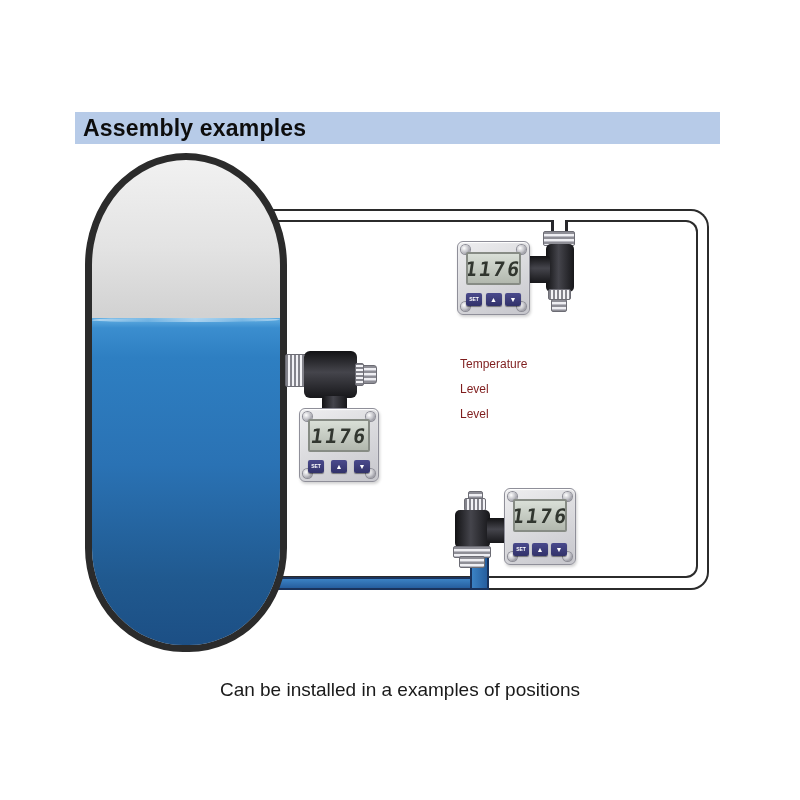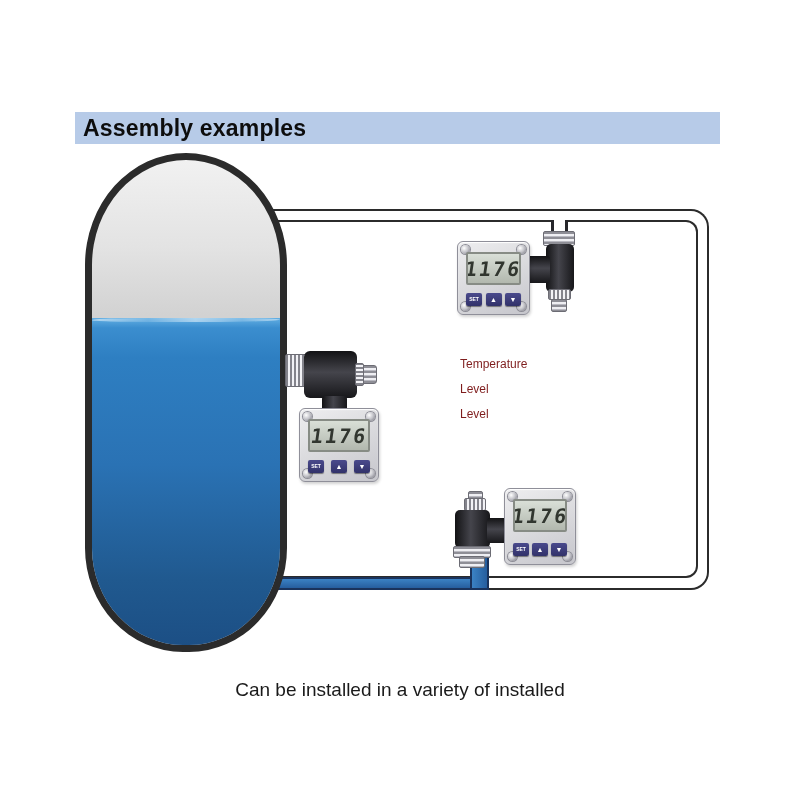--- a/index.html
+++ b/index.html
@@ -173,15 +173,15 @@
       </div>
     </div>
   </div>
 
   <div class="measurands">
     <div>Temperature</div>
     <div>Level</div>
     <div>Level</div>
   </div>
 
-  <div class="caption">Can be installed in a variety of installed</div>
+  <div class="caption">Can be installed in a examples of positions</div>
 
 </div>
 
 </body></html>

